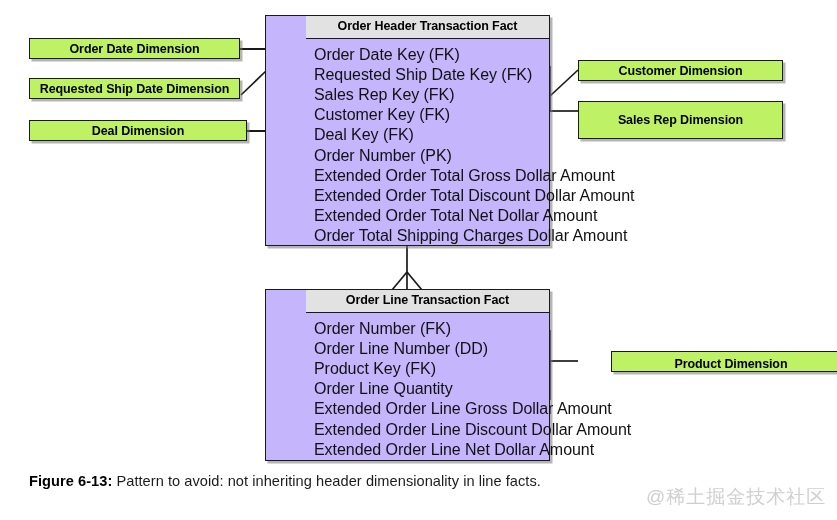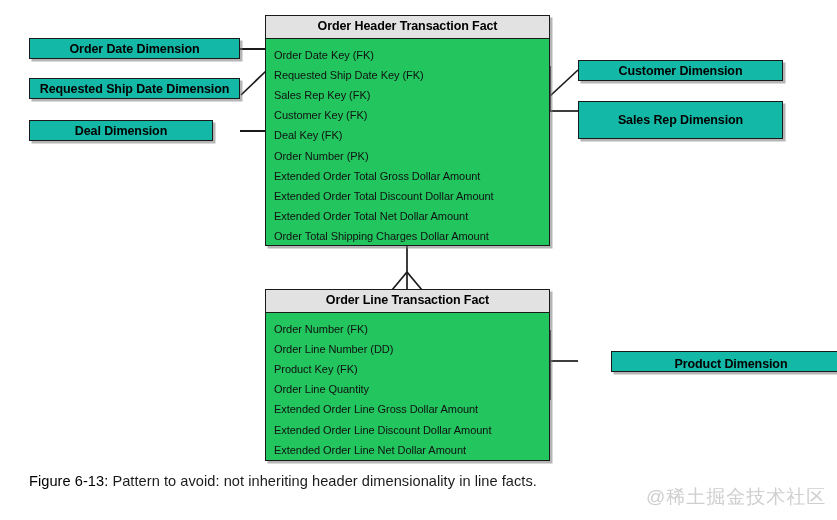--- a/index.html
+++ b/index.html
@@ -17,52 +17,53 @@
     height: 520px;
     background: #ffffff;
     overflow: hidden;
   }
 
   
   .box {
     position: absolute;
     box-sizing: border-box;
     border: 1.5px solid #1a1a1a;
-    background: #22c55e;
+    background: #c4b5fd;
     box-shadow: 2.5px 2.5px 0 0 rgba(120,120,120,0.55);
+    padding-left: 40px;
   }
   .box-title {
     box-sizing: border-box;
     background: #e2e2e2;
     border-bottom: 1.5px solid #1a1a1a;
     text-align: center;
     font-weight: bold;
     font-size: 12.5px;
     letter-spacing: -0.1px;
     color: #000000;
     padding: 4px 4px 5px 4px;
     line-height: 1;
   }
   .box-body {
     padding: 6px 0 7px 8px;
   }
   .field {
-    font-size: 11px;
+    font-size: 16px;
     line-height: 20.2px;
     color: #111111;
     white-space: nowrap;
     letter-spacing: -0.05px;
   }
 
   
   .dim {
     position: absolute;
     box-sizing: border-box;
     border: 1.5px solid #1a1a1a;
-    background: #14b8a6;
+    background: #bef264;
     box-shadow: 2.5px 2.5px 0 0 rgba(120,120,120,0.55);
     text-align: center;
     font-weight: bold;
     font-size: 12.5px;
     color: #000000;
     display: flex;
     align-items: center;
     justify-content: center;
     letter-spacing: -0.1px;
   }
@@ -83,21 +84,21 @@
   .caption {
     position: absolute;
     left: 29px;
     top: 473px;
     font-size: 14.6px;
     color: #1c1c1c;
     letter-spacing: 0.05px;
     white-space: nowrap;
   }
   .caption b {
-    font-weight: normal;
+    font-weight: bold;
     color: #000000;
   }
   .watermark {
     position: absolute;
     left: 646px;
     top: 484px;
     font-size: 19px;
     color: #cfcfcf;
     letter-spacing: 1px;
     white-space: nowrap;
@@ -138,21 +139,21 @@
   </svg>
 
   <div class="dim" style="left:29px; top:38px; width:211px; height:21px;">
     <span>Order Date Dimension</span>
   </div>
 
   <div class="dim" style="left:29px; top:78px; width:211px; height:21px;">
     <span>Requested Ship Date Dimension</span>
   </div>
 
-  <div class="dim" style="left:29px; top:120px; width:184px; height:21px;">
+  <div class="dim" style="left:29px; top:120px; width:218px; height:21px;">
     <span>Deal Dimension</span>
   </div>
 
   <div class="dim" style="left:578px; top:60px; width:205px; height:21px;">
     <span>Customer Dimension</span>
   </div>
 
   <div class="dim" style="left:578px; top:101px; width:205px; height:38px;">
     <span>Sales Rep Dimension</span>
   </div>

